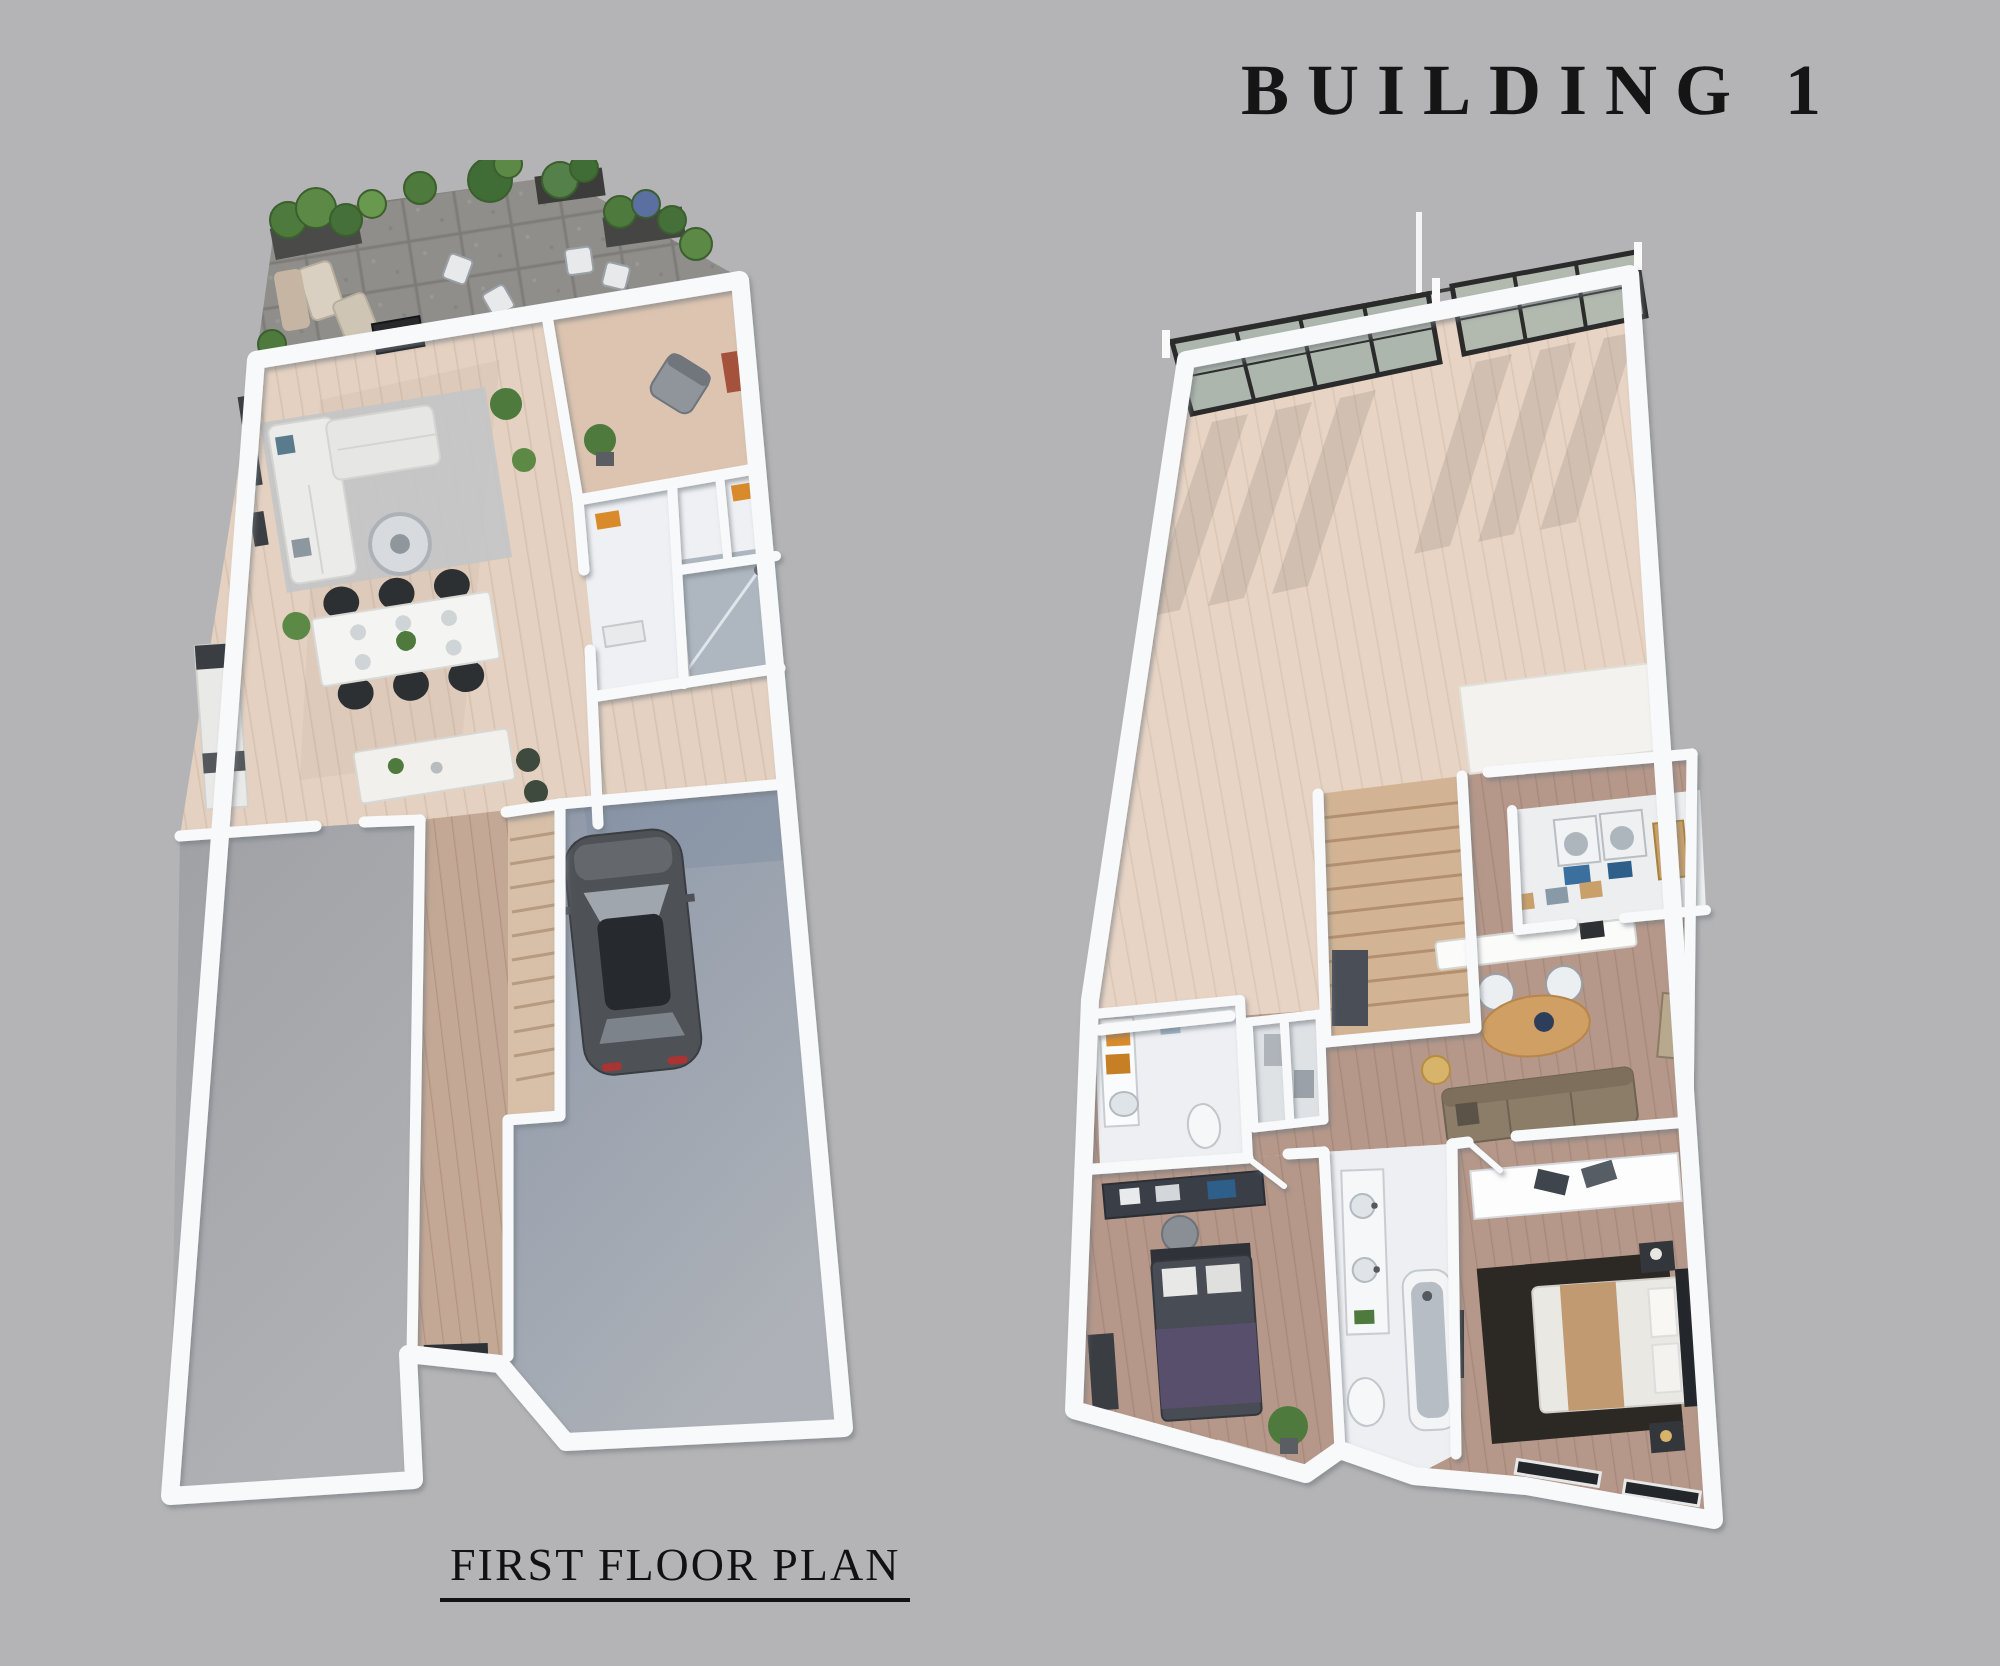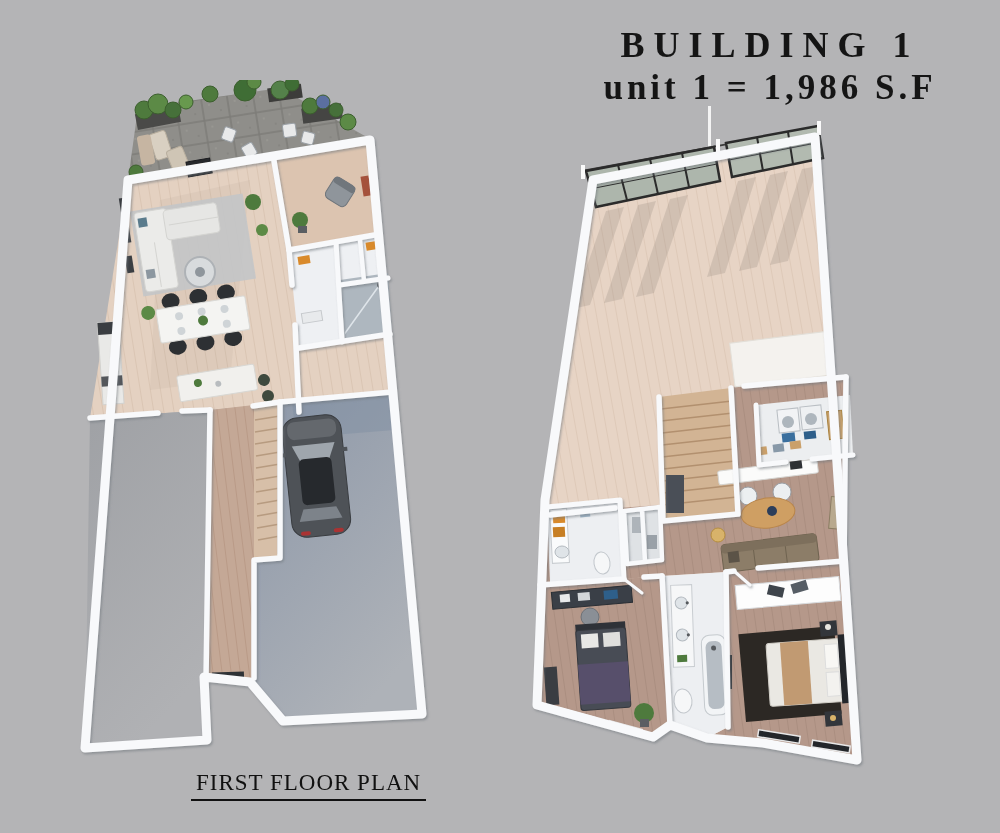--- a/index.html
+++ b/index.html
@@ -4,34 +4,33 @@
 <style>
   html,body{margin:0;padding:0;background:#b4b4b6;}
   .stage{position:relative;width:1000px;height:833px;background:#b4b4b6;overflow:hidden;
          font-family:Liberation Serif, serif;}
   .title-block{position:absolute;left:552px;top:24px;width:436px;text-align:center;color:#151515;}
   .title-line1{font-size:36px;font-weight:bold;letter-spacing:9px;}
   .title-line2{font-size:35px;font-weight:bold;letter-spacing:4px;margin-top:2px;}
   .leader-line{position:absolute;left:708px;top:106px;width:3px;height:42px;background:#f4f4f4;}
   .plan-label{position:absolute;font-size:23px;letter-spacing:1px;color:#111;
               border-bottom:2.5px solid #111;padding:0 5px 3px;}
-  #label-first{left:191px;top:770px;}
+  #label-first{left:220px;top:770px;}
   #label-second{left:586px;top:770px;}
   svg{position:absolute;display:block;}
   #plan1{left:40px;top:80px;}
   #plan2{left:520px;top:115px;}
 </style>
 </head>
 <body>
 
 <div class="stage">
 
   <div class="title-block">
     <div class="title-line1">BUILDING 1</div>
-    <div class="title-line2">unit 1 = 1,986 S.F</div>
   </div>
   <div class="leader-line"></div>
 
   <svg id="plan1" width="420" height="700" viewBox="0 0 420 700">
     <defs>
       <filter id="ws1" x="-20%" y="-20%" width="140%" height="140%">
         <feDropShadow dx="1.3" dy="1.8" stdDeviation="1.1" flood-color="#6e747c" flood-opacity="0.55"></feDropShadow>
       </filter>
       <linearGradient id="garGrad1" x1="0" y1="0" x2="0.6" y2="1">
         <stop offset="0" stop-color="#8c97a8"></stop>

